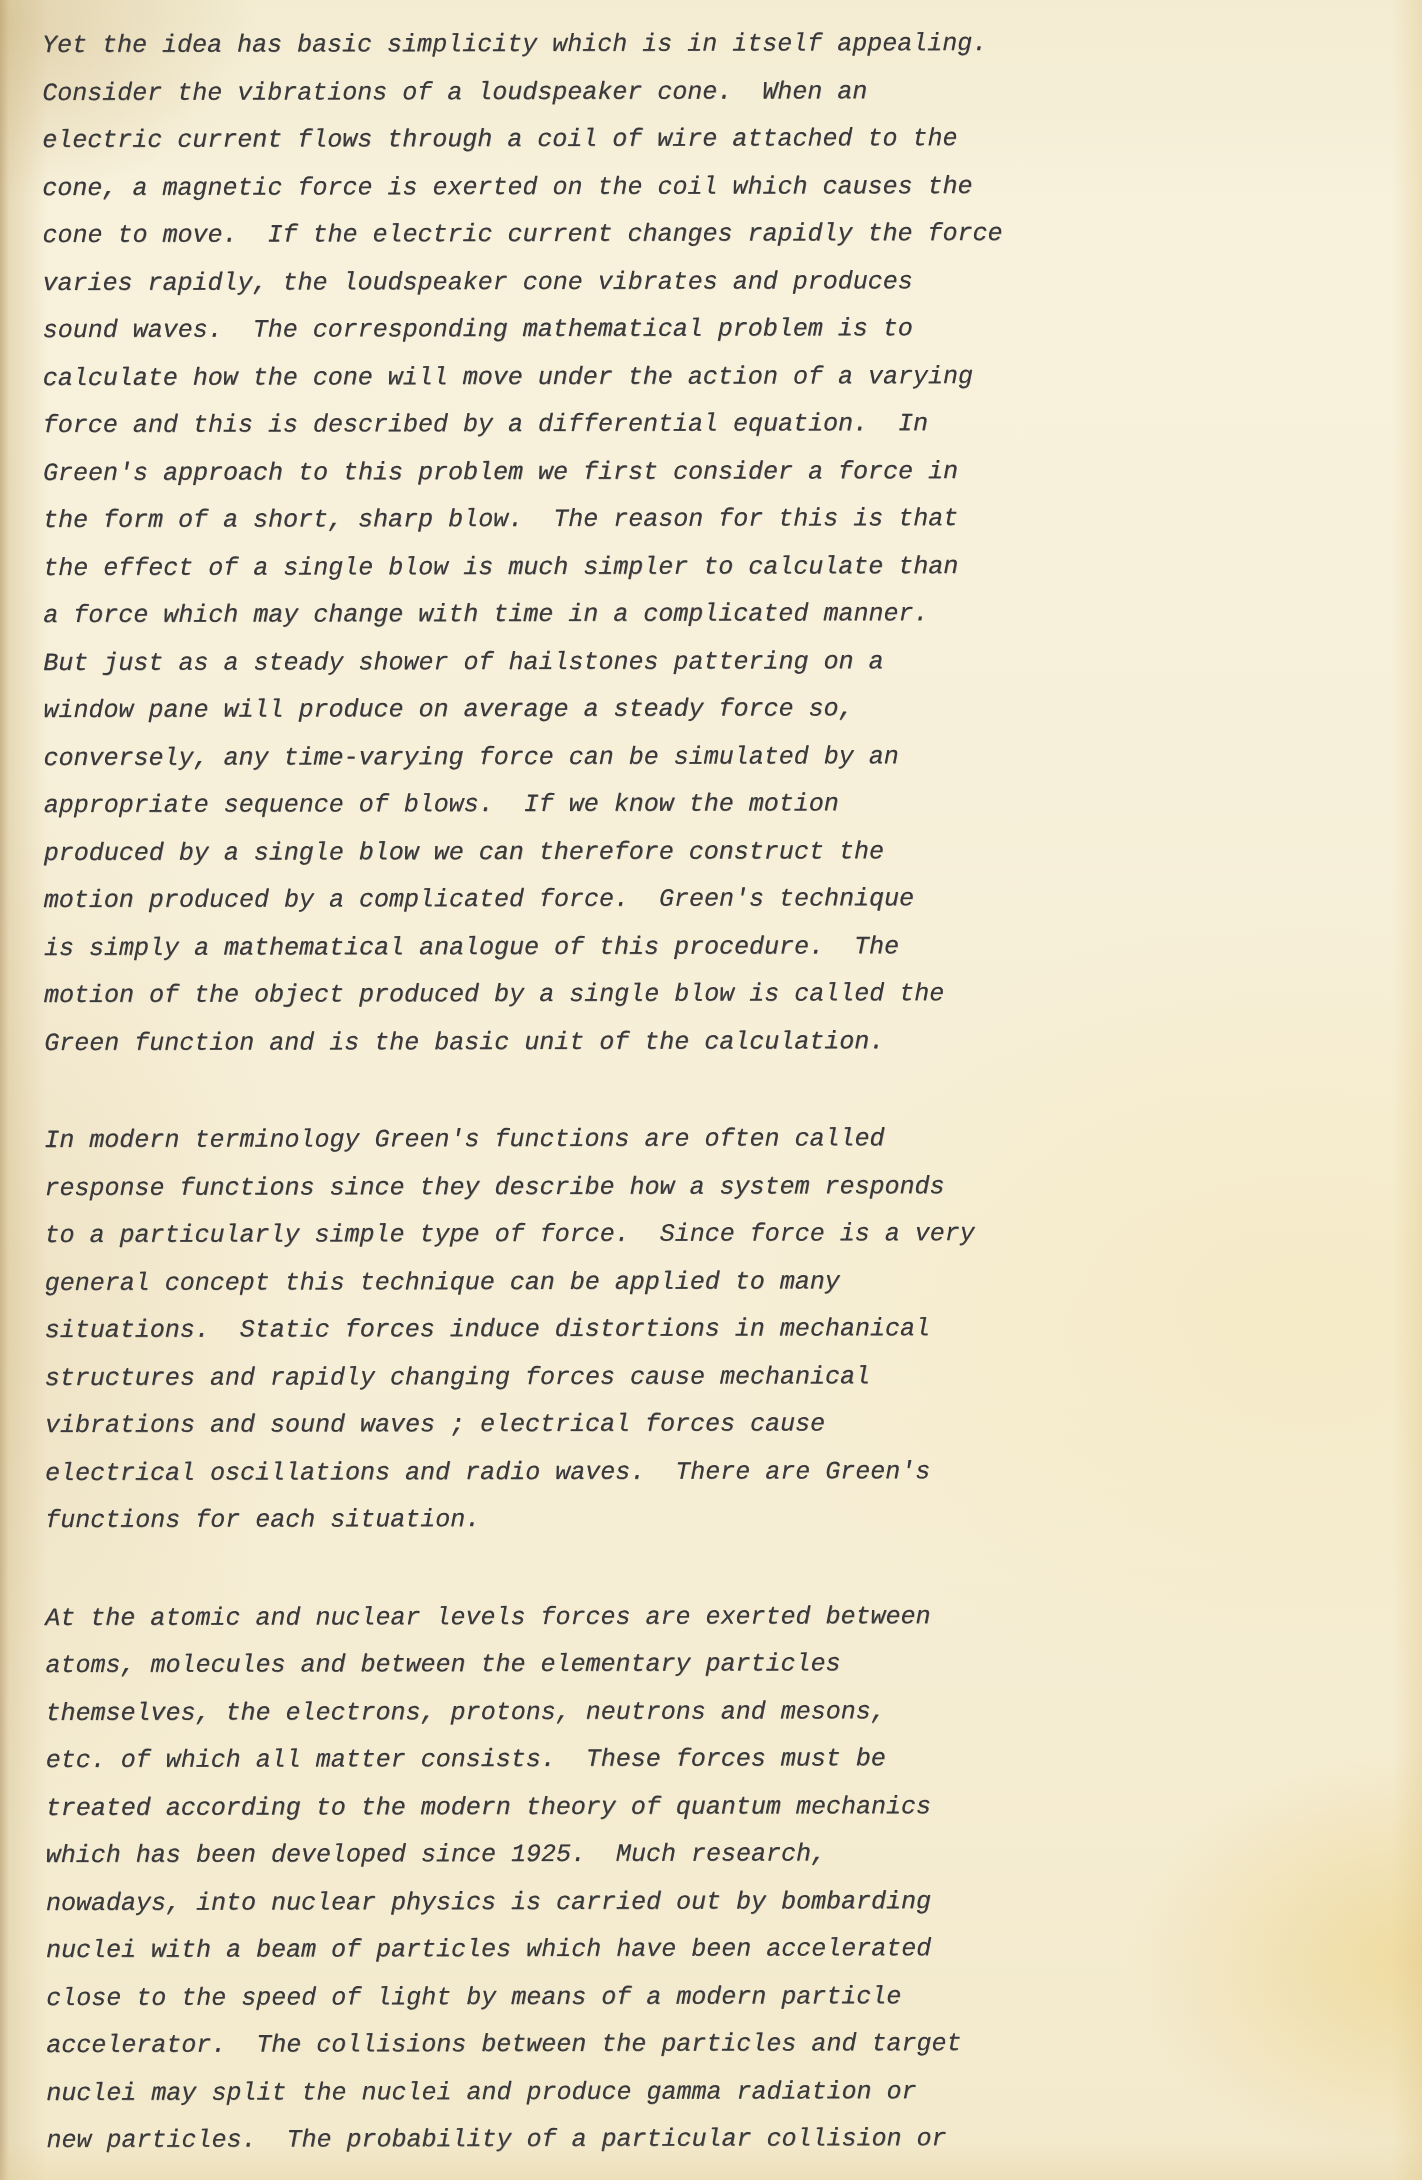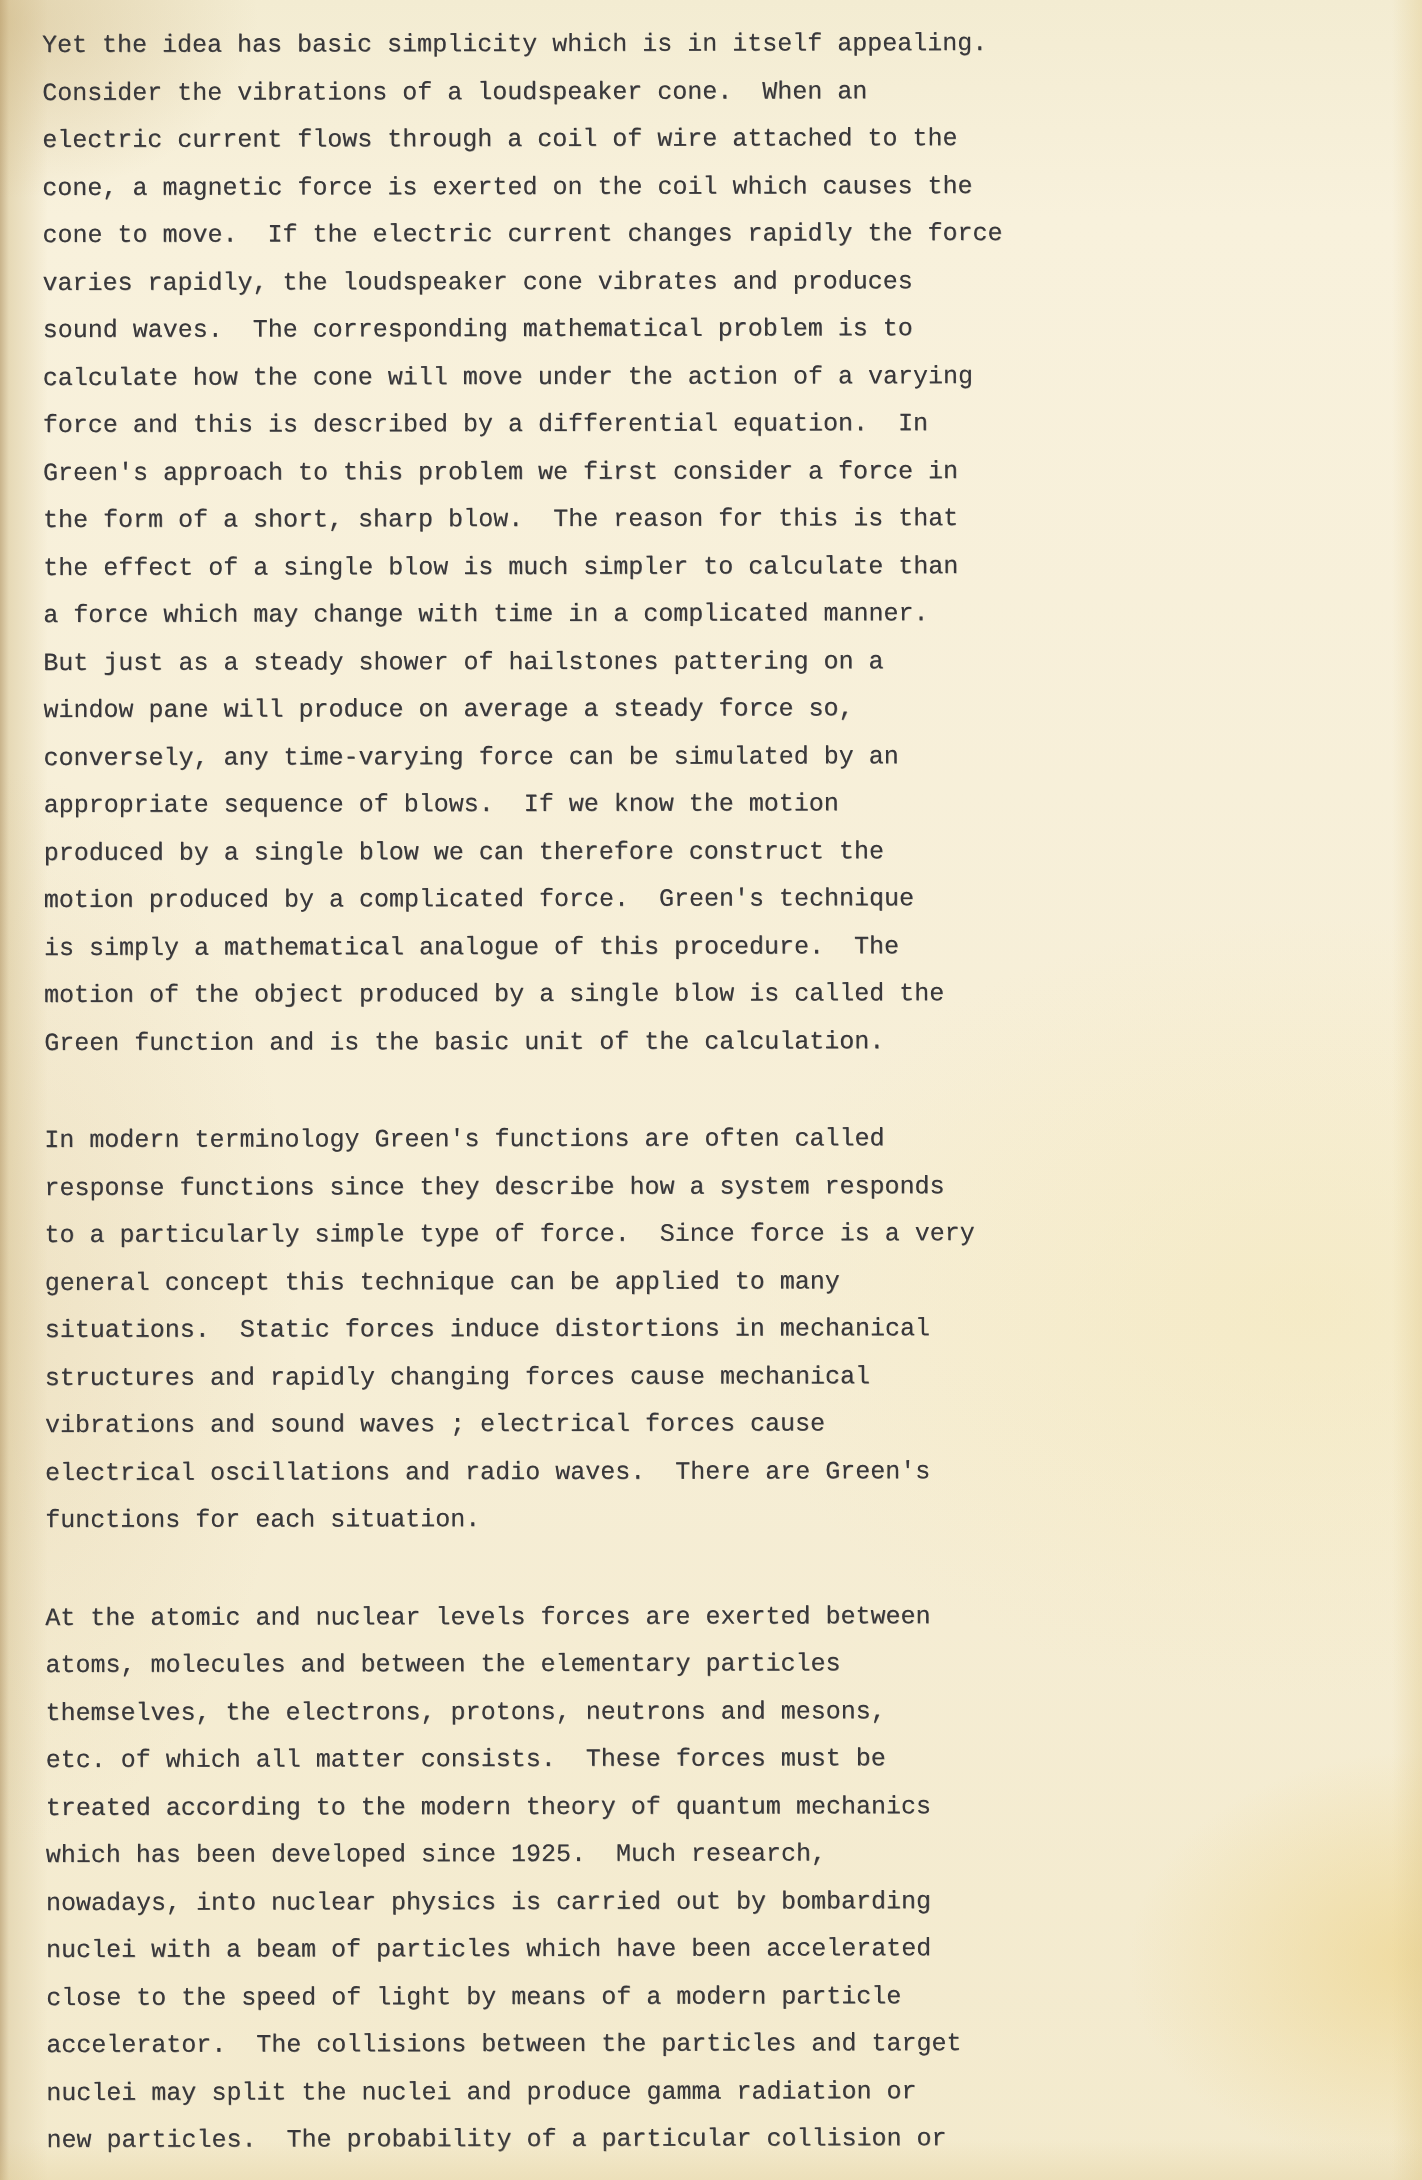--- a/index.html
+++ b/index.html
@@ -18,20 +18,21 @@
     overflow: hidden;
     background-color: #f6efd8;
     background-image:
       radial-gradient(420px 300px at 100% 90%, rgba(235, 205, 120, 0.55), rgba(235,205,120,0) 70%),
       radial-gradient(900px 600px at 92% 60%, rgba(243, 228, 170, 0.35), rgba(243,228,170,0) 65%),
       radial-gradient(380px 260px at 0% 1%, rgba(196, 168, 112, 0.40), rgba(196,168,112,0) 68%),
       radial-gradient(500px 900px at 0% 60%, rgba(214, 190, 140, 0.25), rgba(214,190,140,0) 60%),
       linear-gradient(90deg, #c9b48c 0px, #e6d9b6 9px, rgba(246,239,216,0) 48px),
       linear-gradient(180deg, #f3ecd2 0%, #f8f1dc 10%, #f6eed6 62%, #f3eacd 100%);
     font-family: "Liberation Mono", "DejaVu Sans Mono", monospace;
+    font-style: italic;
   }
   .text-block {
     position: absolute;
     left: 42px;
     top: 22px;
     width: 1060px;
     font-size: 25px;
     line-height: 47.5px;
     color: #39383b;
     text-shadow: 0.4px 0.4px 0 rgba(57, 56, 59, 0.55);

